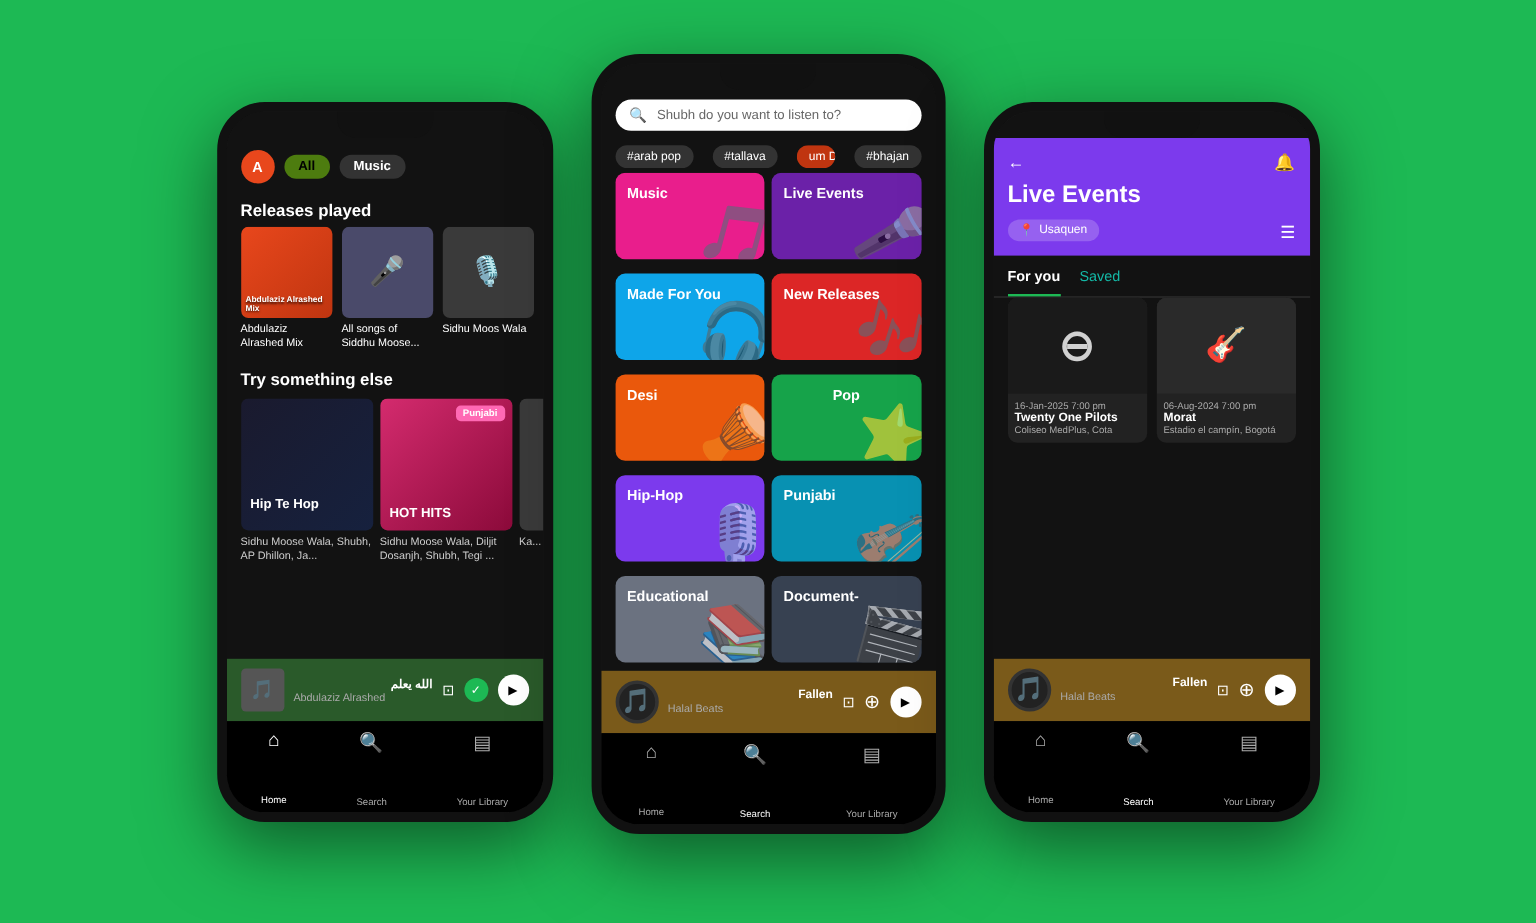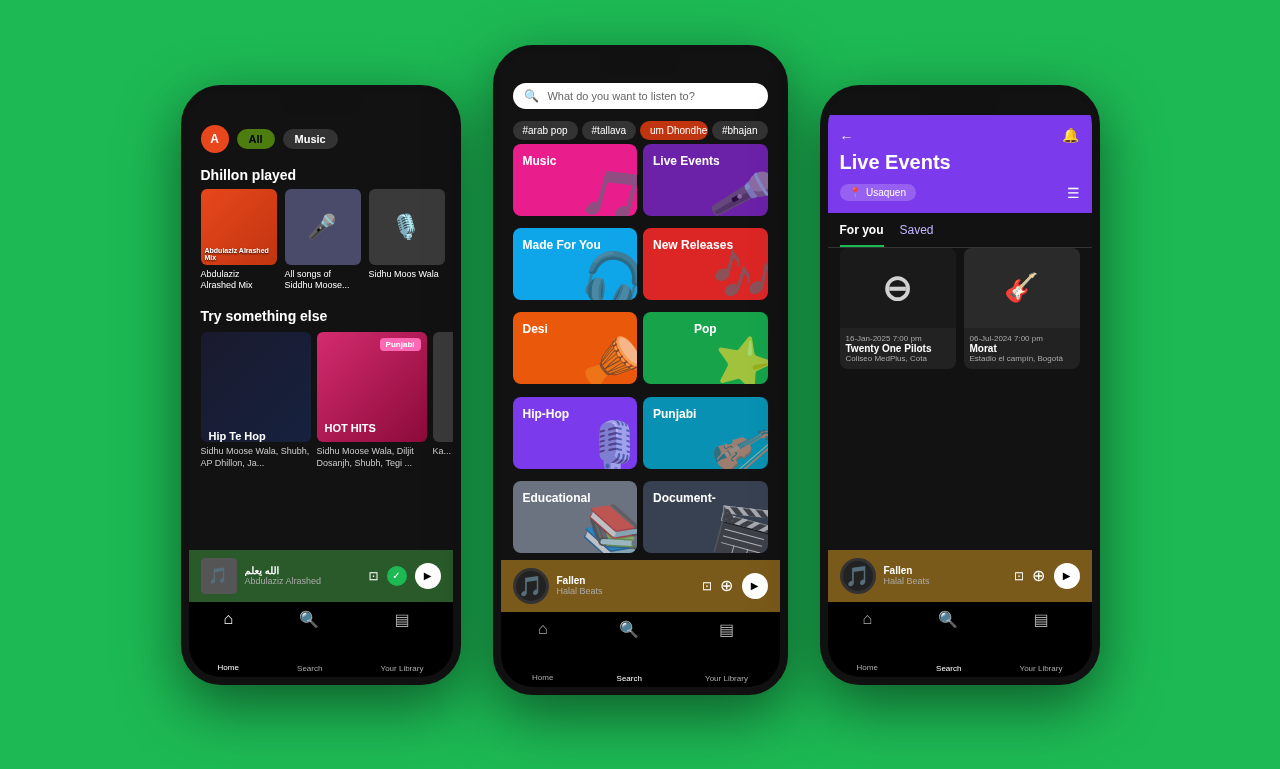--- a/index.html
+++ b/index.html
@@ -203,20 +203,21 @@
       min-width: 0;
     }
 
     .np-title {
       font-size: 10px;
       color: #fff;
       font-weight: 600;
       white-space: nowrap;
       overflow: hidden;
       text-overflow: ellipsis;
+      text-align: right;
     }
 
     .np-artist {
       font-size: 9px;
       color: #aaa;
     }
 
     .np-controls {
       display: flex;
       gap: 8px;
@@ -297,21 +298,21 @@
       color: #333;
     }
 
     .search-text {
       font-size: 11px;
       color: #666;
     }
 
     .hashtag-row {
       display: flex;
-      gap: 4px;
+      gap: 16px;
       padding: 4px 12px;
       overflow-x: hidden;
     }
 
     .hashtag-chip {
       background: #333;
       border-radius: 16px;
       padding: 4px 10px;
       font-size: 10px;
       color: #fff;
@@ -424,21 +425,21 @@
 
     .tabs-row {
       display: flex;
       padding: 10px 12px 0;
       gap: 16px;
       border-bottom: 1px solid #333;
     }
 
     .tab-item {
       font-size: 12px;
-      color: #c4b5fd;
+      color: #14b8a6;
       padding-bottom: 8px;
       cursor: pointer;
     }
 
     .tab-item.active {
       color: #fff;
       font-weight: 600;
       border-bottom: 2px solid #1db954;
     }
 
@@ -527,21 +528,21 @@
   <div class="phone-notch"></div>
   <div class="phone-screen">
     <div class="phone1-content">
 
       <div class="phone1-header">
         <div class="avatar-circle">A</div>
         <button class="filter-btn active">All</button>
         <button class="filter-btn inactive">Music</button>
       </div>
 
-      <div class="section-title">Dhillon played</div>
+      <div class="section-title">Releases played</div>
       <div class="recently-played">
         <div class="rp-item">
           <div class="rp-thumb" style="background:linear-gradient(135deg,#e8471c,#c03510);">
             <div class="rp-thumb-overlay">Abdulaziz Alrashed Mix</div>
           </div>
           <div class="rp-label">Abdulaziz Alrashed Mix</div>
         </div>
         <div class="rp-item">
           <div class="rp-thumb" style="background:#4a4a6a;">
             <div style="position:absolute;inset:0;display:flex;align-items:center;justify-content:center;font-size:24px;">🎤</div>
@@ -555,21 +556,21 @@
           <div class="rp-label">Sidhu Moos Wala</div>
         </div>
       </div>
 
       <div class="try-section">
         <div class="section-title" style="padding: 8px 0 4px;">Try something else</div>
       </div>
       <div class="try-items">
         <div class="try-item">
           <div class="try-thumb bg-gradient-hip">
-            <div style="position:absolute;bottom:0;left:8px;font-size:11px;font-weight:800;color:#fff;">Hip Te Hop</div>
+            <div style="position:absolute;bottom:16px;left:8px;font-size:11px;font-weight:800;color:#fff;">Hip Te Hop</div>
           </div>
           <div class="try-label">Sidhu Moose Wala, Shubh, AP Dhillon, Ja...</div>
         </div>
         <div class="try-item">
           <div class="try-thumb" style="background:linear-gradient(135deg,#d42b6e,#8b0a3a);">
             <div style="position:absolute;top:6px;right:6px;background:#ff69b4;border-radius:4px;padding:2px 6px;font-size:8px;font-weight:700;color:#fff;">Punjabi</div>
             <div style="position:absolute;bottom:8px;left:8px;font-size:11px;font-weight:800;color:#fff;">HOT HITS</div>
           </div>
           <div class="try-label">Sidhu Moose Wala, Diljit Dosanjh, Shubh, Tegi ...</div>
         </div>
@@ -616,21 +617,21 @@
   </div>
 </div>
 
 <div class="phone" style="height:650px;width:295px;margin-top:-30px;">
   <div class="phone-notch"></div>
   <div class="phone2-screen">
 
     <div class="search-bar-container">
       <div class="search-bar">
         <span class="search-icon-ph">🔍</span>
-        <span class="search-text">What do you want to listen to?</span>
+        <span class="search-text">Shubh do you want to listen to?</span>
       </div>
     </div>
 
     <div class="hashtag-row">
       <span class="hashtag-chip">#arab pop</span>
       <span class="hashtag-chip">#tallava</span>
       <span class="hashtag-chip" style="padding:0;overflow:hidden;">
         <span style="background:#c03510;padding:4px 10px;display:block;font-size:10px;color:#fff;">um Dhondhe Mujhe Gopa</span>
       </span>
       <span class="hashtag-chip">#bhajan</span>
@@ -754,21 +755,21 @@
           <div class="event-name">Twenty One Pilots</div>
           <div class="event-venue">Coliseo MedPlus, Cota</div>
         </div>
       </div>
 
       <div class="event-card">
         <div class="event-img" style="background:#2a2a2a;">
           <span style="font-size:28px;">🎸</span>
         </div>
         <div class="event-info">
-          <div class="event-date">06-Jul-2024 7:00 pm</div>
+          <div class="event-date">06-Aug-2024 7:00 pm</div>
           <div class="event-name">Morat</div>
           <div class="event-venue">Estadio el campín, Bogotá</div>
         </div>
       </div>
     </div>
 
     <div style="flex:1;"></div>
 
     <div class="now-playing" style="background:#7a5a1a;">
       <div class="mini-album">🎵</div>

